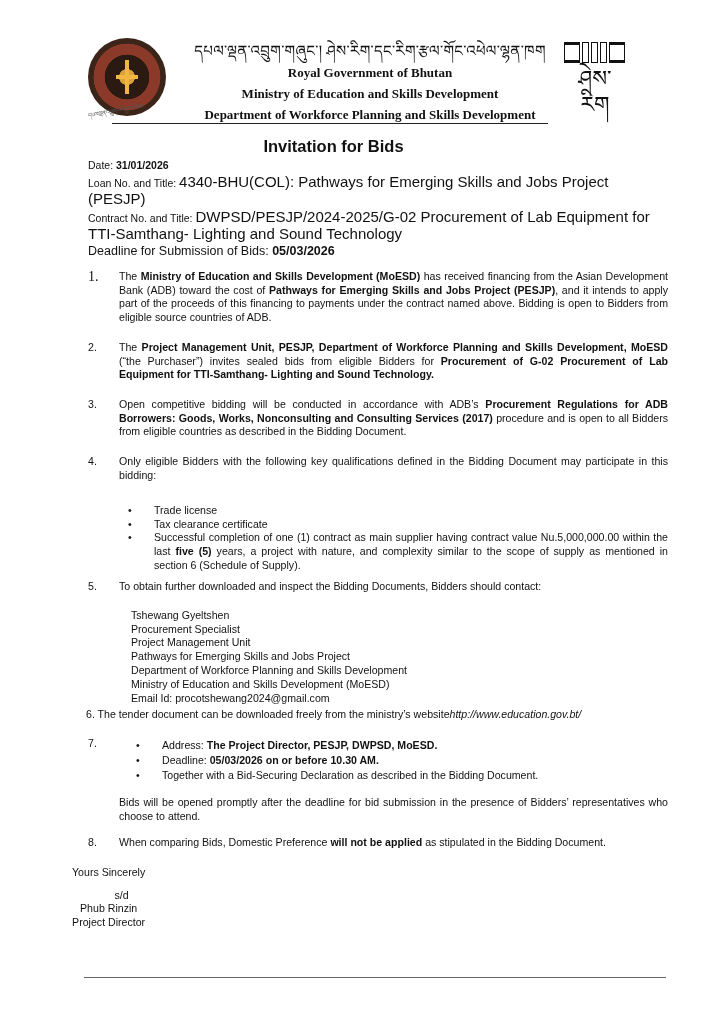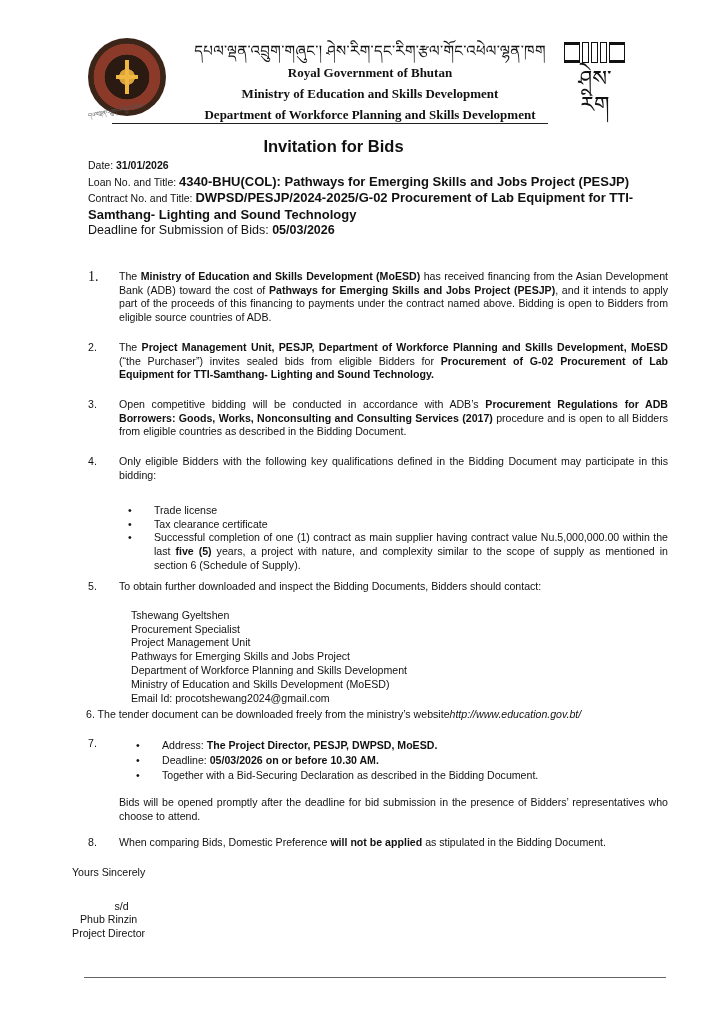--- a/index.html
+++ b/index.html
@@ -24,21 +24,21 @@
     .logo-bars { display: flex; gap: 2px; height: 22px; }
     .logo-bars .b { border: 2px solid #111; border-left-width: 1px; border-right-width: 1px; height: 17px; }
     .logo-bars .b1, .logo-bars .b5 { width: 14px; border-left-width: 1px; border-right-width: 1px; border-top-width: 3px; border-bottom-width: 3px; height: 15px; }
     .logo-bars .b2, .logo-bars .b3, .logo-bars .b4 { width: 5px; border-width: 1px; height: 19px; }
     .logo-script { font-family: Liberation Sans, sans-serif; font-size: 22px; line-height: 26px; text-align: center; color: #111; margin-top: 2px; }
 
     
     .title { position: absolute; left: 0; width: 667px; top: 137px; text-align: center; font-size: 16.5px; font-weight: bold; }
     .meta { position: absolute; left: 88px; top: 158px; width: 580px; font-size: 12.5px; line-height: 15.5px; }
     .meta .small { font-size: 10.5px; }
-    .meta .big { font-size: 13px; font-weight: bold; }
+    .meta .big { font-size: 15px; font-weight: normal; }
     .meta .row { margin: 0; }
     .meta .row.r1 { font-size: 10.5px; }
     .meta .deadline { font-size: 12.5px; }
 
     .para { position: absolute; left: 88px; width: 580px; font-size: 10.6px; line-height: 13.6px; }
     .para .num { position: absolute; left: 0; top: 0; width: 28px; }
     .para .num.big-num { font-family: "Liberation Serif", serif; font-size: 14px; }
     .para .txt { margin-left: 31px; text-align: justify; }
     .bullets { list-style: none; margin: 6px 0 0 0; padding: 0 0 0 38px; }
     .bullets li { position: relative; padding-left: 28px; text-align: justify; }
@@ -162,19 +162,19 @@
 
   <div class="para" style="top:836px">
     <span class="num">8.</span>
     <div class="txt">
       <span>When comparing Bids, Domestic Preference </span><b>will not be applied</b><span> as stipulated in the Bidding Document.</span>
     </div>
   </div>
 
   <div class="closing">
     <div>Yours Sincerely</div>
-    <div class="sd" style="margin-top:20px">s/d</div>
+    <div class="sd" style="margin-top:9px">s/d</div>
     <div>Phub Rinzin</div>
     <div>Project Director</div>
   </div>
 
   <div class="footer-rule"></div>
 </div>
 
 </body></html>

